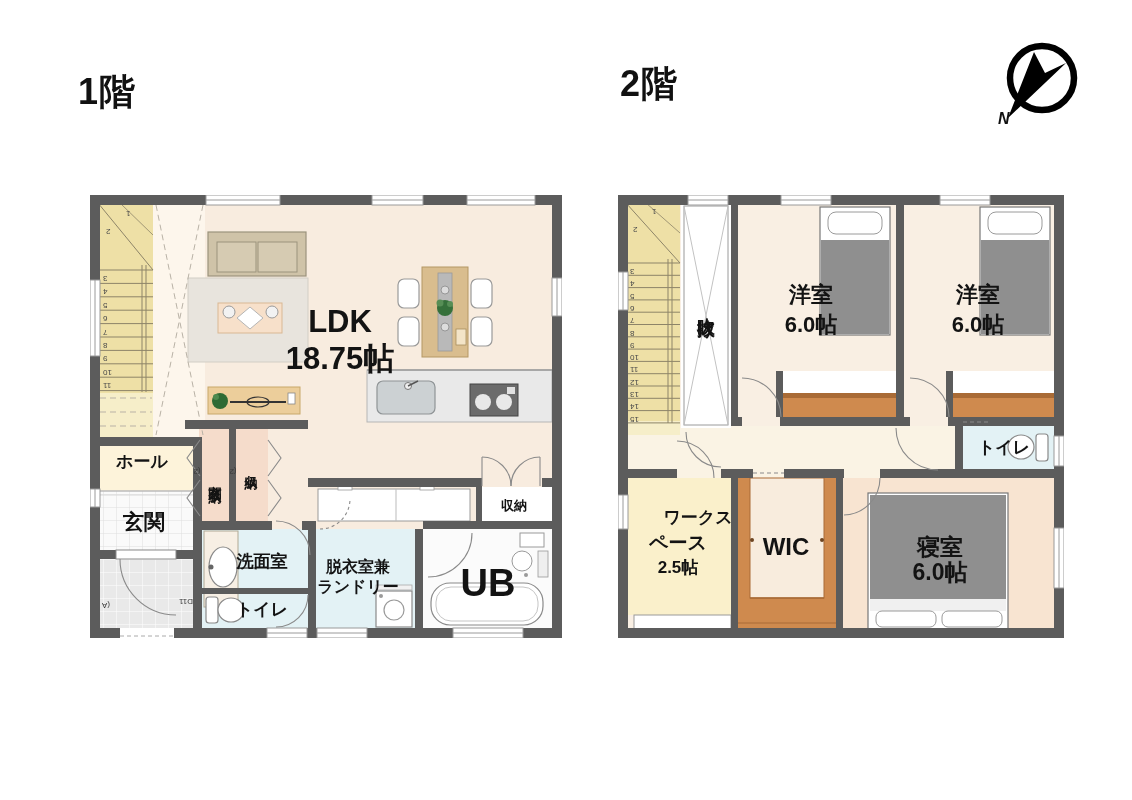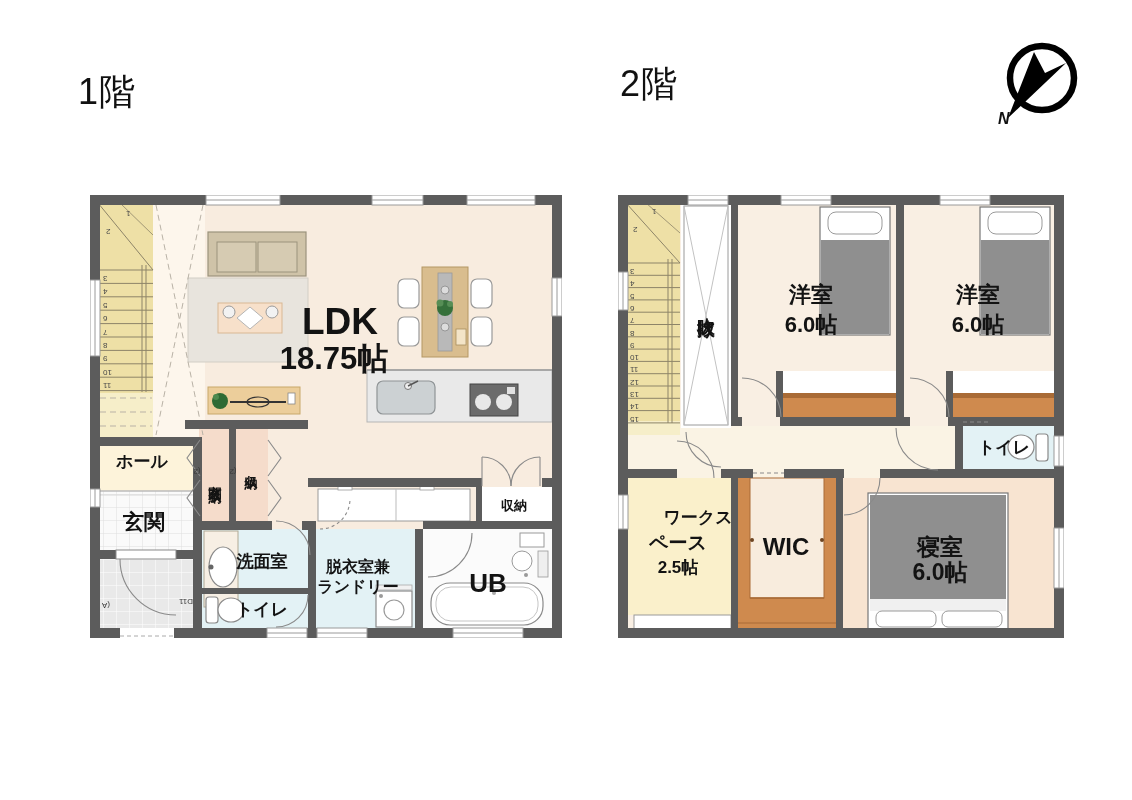--- a/index.html
+++ b/index.html
@@ -1,18 +1,18 @@
 <!DOCTYPE html>
 <html><head>
 <meta charset="utf-8">
 <style>
   html,body{margin:0;padding:0;background:#fff;}
   .canvas{position:relative;width:1132px;height:800px;background:#ffffff;overflow:hidden;
           font-family:"Liberation Sans",sans-serif;color:#111;}
-  .floor-title{position:absolute;font-size:36px;font-weight:400;letter-spacing:1px;color:#111;}
+  .floor-title{position:absolute;font-size:36px;font-weight:700;letter-spacing:1px;color:#111;}
   .plan{position:absolute;}
   .plan svg{position:absolute;left:0;top:0;}
   .lbl{position:absolute;transform:translate(-50%,-50%);font-weight:700;color:#131313;
        white-space:nowrap;text-align:center;line-height:1;}
   .vert{writing-mode:vertical-rl;text-orientation:upright;letter-spacing:2px;}
   .code{position:absolute;font-size:8px;font-weight:400;color:#3a3a3a;
         transform:translate(-50%,-50%) rotate(180deg);white-space:nowrap;}
   .stair-num{position:absolute;font-size:8px;color:#4a4a4a;transform:rotate(180deg);
              font-weight:400;line-height:1;}
   .compass{position:absolute;left:996px;top:36px;width:86px;height:92px;}
@@ -256,31 +256,31 @@
         <path d="M 30 364 A 56 56 0 0 0 86 420"></path>
         <rect x="26" y="355" width="60" height="9" fill="#ffffff" stroke="#8a8a8a" stroke-width="1"></rect>
         <polyline points="110,245 97,263 110,281"></polyline>
         <polyline points="110,285 97,303 110,321"></polyline>
         <polyline points="178,245 191,263 178,281"></polyline>
         <polyline points="178,285 191,303 178,321"></polyline>
         <path d="M 230 334 A 30 30 0 0 0 260 304" stroke-dasharray="3 3"></path>
       </g>
     </svg>
 
-    <div class="lbl" style="left:250px;top:126px;font-size:37px;">LDK</div>
-    <div class="lbl" style="left:244px;top:163px;font-size:31px;">18.75帖</div>
+    <div class="lbl" style="left:250px;top:126px;font-size:31px;">LDK</div>
+    <div class="lbl" style="left:250px;top:163px;font-size:31px;">18.75帖</div>
     <div class="lbl" style="left:52px;top:266px;font-size:17px;">ホール</div>
     <div class="lbl" style="left:54px;top:326px;font-size:21px;">玄関</div>
     <div class="lbl vert" style="left:125px;top:284px;font-size:13px;">玄関収納</div>
     <div class="lbl vert" style="left:161px;top:272px;font-size:13px;">収納</div>
     <div class="lbl" style="left:172px;top:366px;font-size:17px;text-decoration:underline;">洗面室</div>
     <div class="lbl" style="left:172px;top:414px;font-size:17px;">トイレ</div>
     <div class="lbl" style="left:268px;top:372px;font-size:16px;">脱衣室兼</div>
     <div class="lbl" style="left:268px;top:392px;font-size:16px;">ランドリー</div>
-    <div class="lbl" style="left:398px;top:388px;font-size:26px;">UB</div>
+    <div class="lbl" style="left:398px;top:388px;font-size:38px;">UB</div>
     <div class="lbl" style="left:424px;top:310px;font-size:13px;">収納</div>
     <div class="code" style="left:107px;top:276px;">(2</div>
     <div class="code" style="left:143px;top:276px;">(2</div>
     <div class="code" style="left:96px;top:406px;">D11</div>
     <div class="code" style="left:16px;top:410px;">(A</div>
     <div id="f1-stair-nums">
         <span class="stair-num" style="left: 36px; top: 14px;">1</span>
         <span class="stair-num" style="left: 16px; top: 32px;">2</span>
         <span class="stair-num" style="left: 13px; top: 79px;">3</span>
         <span class="stair-num" style="left: 13px; top: 92.4px;">4</span>

